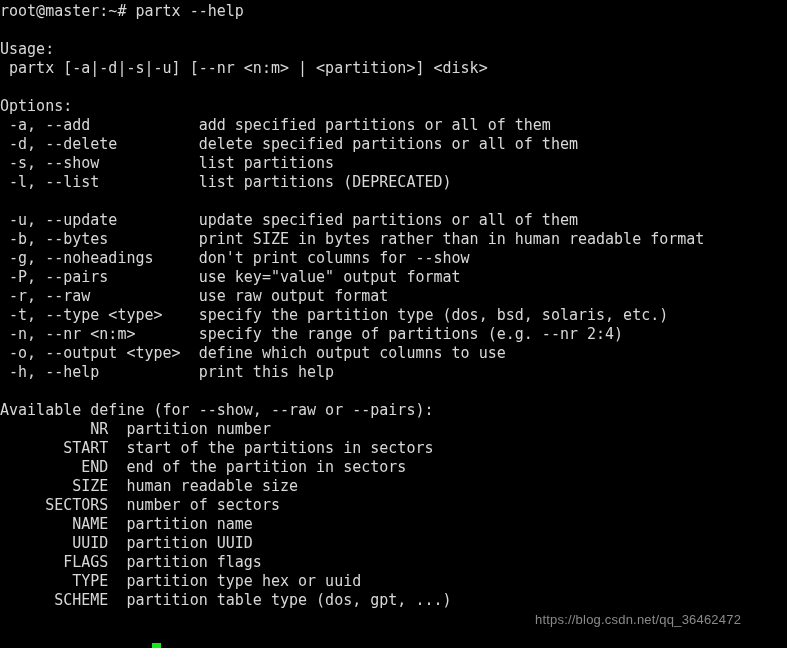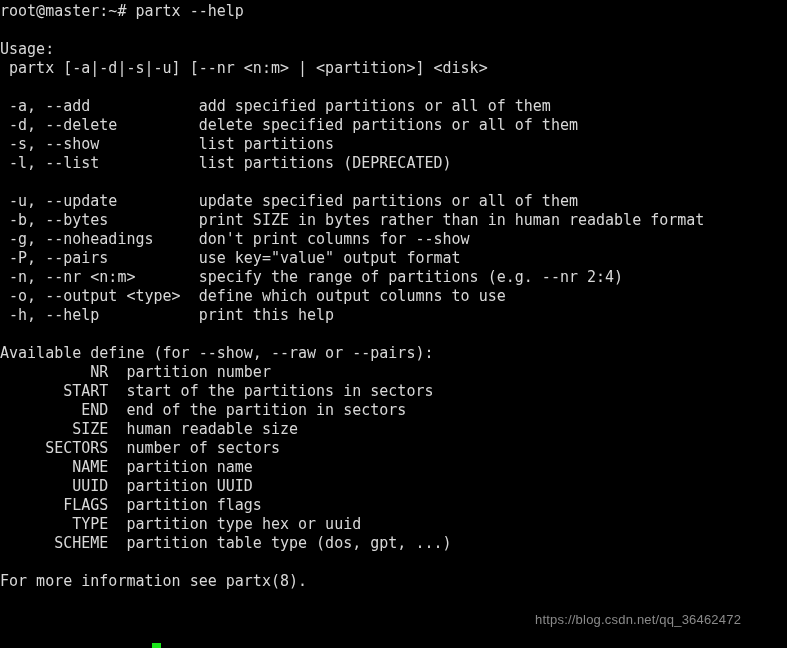--- a/index.html
+++ b/index.html
@@ -78,31 +78,34 @@
     <div class="line prompt-line">root@master:~# partx --help</div>
 
     <div class="line blank"></div>
 
     <div class="line">Usage:</div>
 
     <div class="line"> partx [-a|-d|-s|-u] [--nr &lt;n:m&gt; | &lt;partition&gt;] &lt;disk&gt;</div>
 
     <div class="line blank"></div>
 
+    <div class="line">Options:</div>
 
     <div id="options-block">
         <div class="line"> -a, --add            add specified partitions or all of them</div>
         <div class="line"> -d, --delete         delete specified partitions or all of them</div>
         <div class="line"> -s, --show           list partitions</div>
         <div class="line"> -l, --list           list partitions (DEPRECATED)</div>
         <div class="line blank"></div>
         <div class="line"> -u, --update         update specified partitions or all of them</div>
         <div class="line"> -b, --bytes          print SIZE in bytes rather than in human readable format</div>
         <div class="line"> -g, --noheadings     don't print columns for --show</div>
         <div class="line"> -P, --pairs          use key="value" output format</div>
+        <div class="line"> -r, --raw            use raw output format</div>
+        <div class="line"> -t, --type &lt;type&gt;    specify the partition type (dos, bsd, solaris, etc.)</div>
         <div class="line"> -n, --nr &lt;n:m&gt;       specify the range of partitions (e.g. --nr 2:4)</div>
         <div class="line"> -o, --output &lt;type&gt;  define which output columns to use</div>
         <div class="line"> -h, --help           print this help</div>
       </div>
 
     <div class="line blank"></div>
 
     <div class="line">Available define (for --show, --raw or --pairs):</div>
 
     <div id="columns-block">
@@ -113,21 +116,20 @@
         <div class="line">     SECTORS  number of sectors</div>
         <div class="line">        NAME  partition name</div>
         <div class="line">        UUID  partition UUID</div>
         <div class="line">       FLAGS  partition flags</div>
         <div class="line">        TYPE  partition type hex or uuid</div>
         <div class="line">      SCHEME  partition table type (dos, gpt, ...)</div>
       </div>
 
     <div class="line blank"></div>
 
-    <div class="line">For more information see partx(8).</div>
 
   </div>
 
   <div class="cursor-block"></div>
 
   <div class="watermark">https://blog.csdn.net/qq_36462472</div>
 
 </div>
 
 </body></html>

